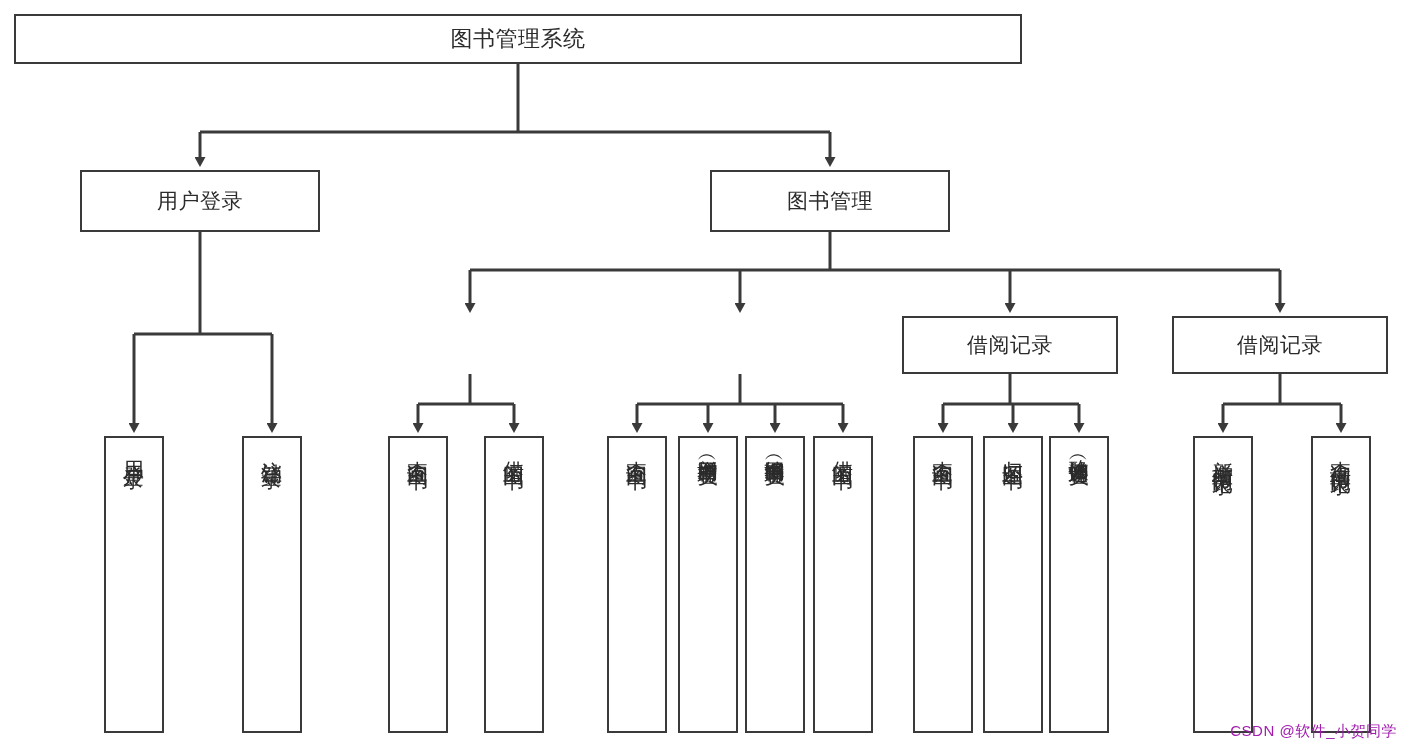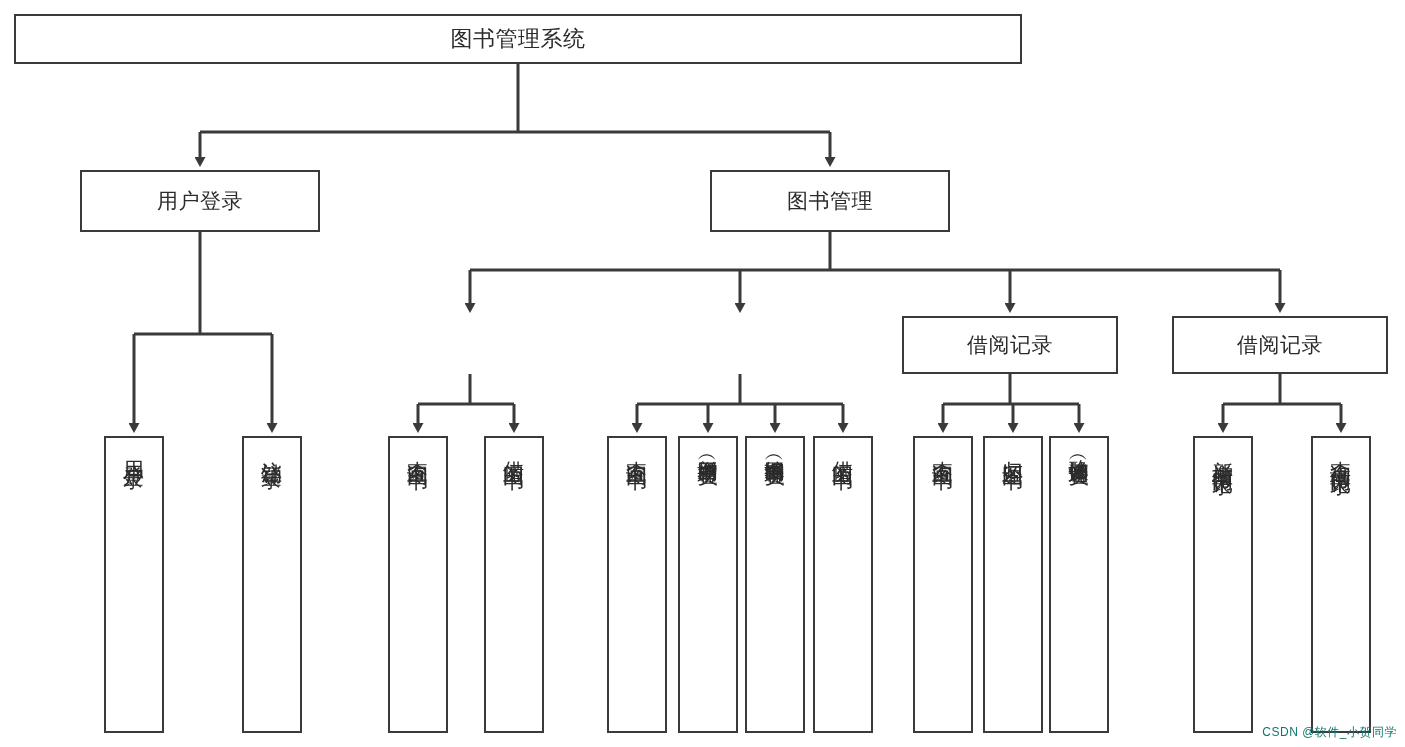--- a/index.html
+++ b/index.html
@@ -64,22 +64,22 @@
     white-space: nowrap;
   }
   .node.vertical.tall-text .node-label {
     font-size: 20px;
     letter-spacing: 1px;
   }
   #watermark {
     position: absolute;
     right: 8px;
     bottom: 6px;
-    font-size: 12px;
-    color: #0f766e;
+    font-size: 15px;
+    color: #a21caf;
     letter-spacing: 0.5px;
     white-space: nowrap;
   }
 </style>
 </head>
 <body>
 
 <div id="diagram-root">
 
   <svg id="edge-layer" width="1405" height="747" viewBox="0 0 1405 747" aria-hidden="true">

